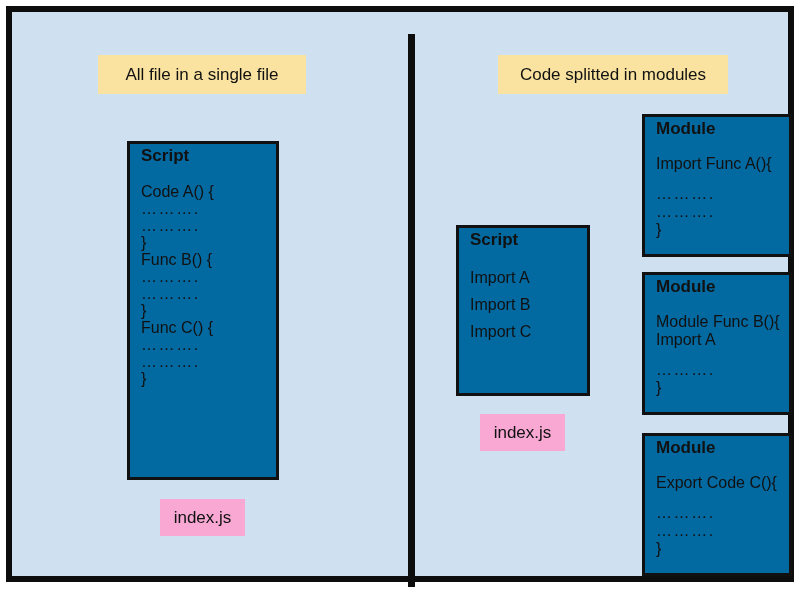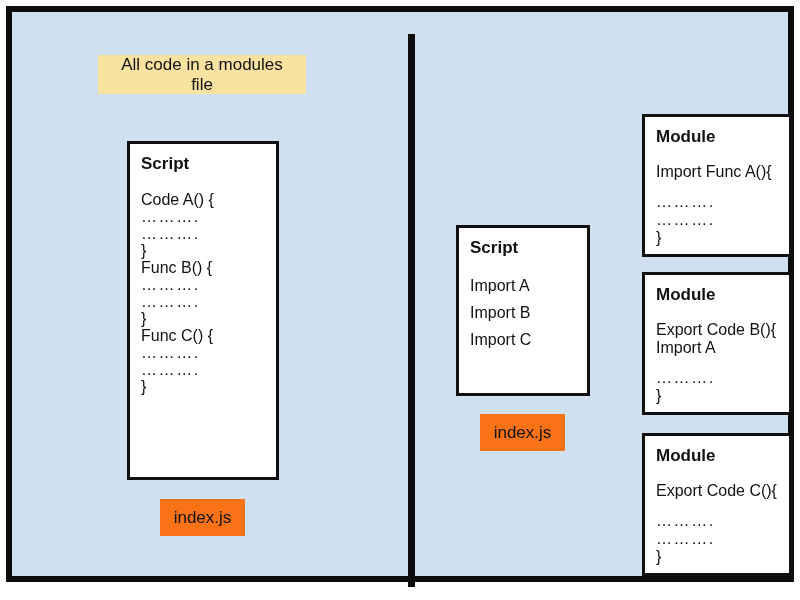--- a/index.html
+++ b/index.html
@@ -45,24 +45,24 @@
     justify-content: center;
     text-align: center;
     box-sizing: border-box;
     padding: 0 10px;
   }
   #title-left  { left: 86px;  top: 43px; width: 208px; height: 39px; }
   #title-right { left: 486px; top: 43px; width: 230px; height: 39px; }
 
   .card {
     position: absolute;
-    background: #ffffff;
+    background: #0369a1;
     border: 3px solid #111111;
     box-sizing: border-box;
-    padding: 10px 11px 8px 11px;
+    padding: 2px 11px 8px 11px;
     color: #111111;
   }
   .card-title {
     font-size: 17px;
     font-weight: bold;
     line-height: 1.15;
     margin-bottom: 6px;
   }
   .card-lines {
     font-size: 16px;
@@ -91,40 +91,40 @@
 
   
   .module { width: 150px; }
   #module-a { left: 630px; top: 102px; height: 143px; }
   #module-b { left: 630px; top: 260px; height: 143px; }
   #module-c { left: 630px; top: 421px; height: 143px; }
   .module .card-title { margin-bottom: 16px; }
 
   .badge {
     position: absolute;
-    background: #f97316;
+    background: #f9a8d4;
     color: #111111;
     font-size: 17px;
     display: flex;
     align-items: center;
     justify-content: center;
     box-sizing: border-box;
   }
   #badge-left { left: 148px; top: 487px; width: 85px; height: 37px; }
   #badge-mid  { left: 468px; top: 402px; width: 85px; height: 37px; }
 </style>
 </head>
 <body>
 
 <div id="canvas">
   <div class="frame">
 
     <div class="divider"></div>
 
-    <div class="title-box" id="title-left">All code in a modules file</div>
+    <div class="title-box" id="title-left">All file in a single file</div>
 
     <div class="card" id="script-left">
       <div class="card-title">Script</div>
       <div class="card-lines">
         <div class="line">Code A() {</div>
         <div class="line dots">……….</div>
         <div class="line dots">……….</div>
         <div class="line">}</div>
         <div class="line">Func B() {</div>
         <div class="line dots">……….</div>
@@ -132,20 +132,21 @@
         <div class="line">}</div>
         <div class="line">Func C() {</div>
         <div class="line dots">……….</div>
         <div class="line dots">……….</div>
         <div class="line">}</div>
       </div>
     </div>
 
     <div class="badge" id="badge-left">index.js</div>
 
+    <div class="title-box" id="title-right">Code splitted in modules</div>
 
     <div class="card" id="script-mid">
       <div class="card-title">Script</div>
       <div class="card-lines">
         <div class="line">Import A</div>
         <div class="line space-line">Import B</div>
         <div class="line space-line">Import C</div>
       </div>
     </div>
 
@@ -157,21 +158,21 @@
         <div class="line">Import Func A(){</div>
         <div class="line dots gap-above">……….</div>
         <div class="line dots">……….</div>
         <div class="line">}</div>
       </div>
     </div>
 
     <div class="card module" id="module-b">
       <div class="card-title">Module</div>
       <div class="card-lines">
-        <div class="line">Export Code B(){</div>
+        <div class="line">Module Func B(){</div>
         <div class="line">Import A</div>
         <div class="line dots gap-above">……….</div>
         <div class="line">}</div>
       </div>
     </div>
 
     <div class="card module" id="module-c">
       <div class="card-title">Module</div>
       <div class="card-lines">
         <div class="line">Export Code C(){</div>

